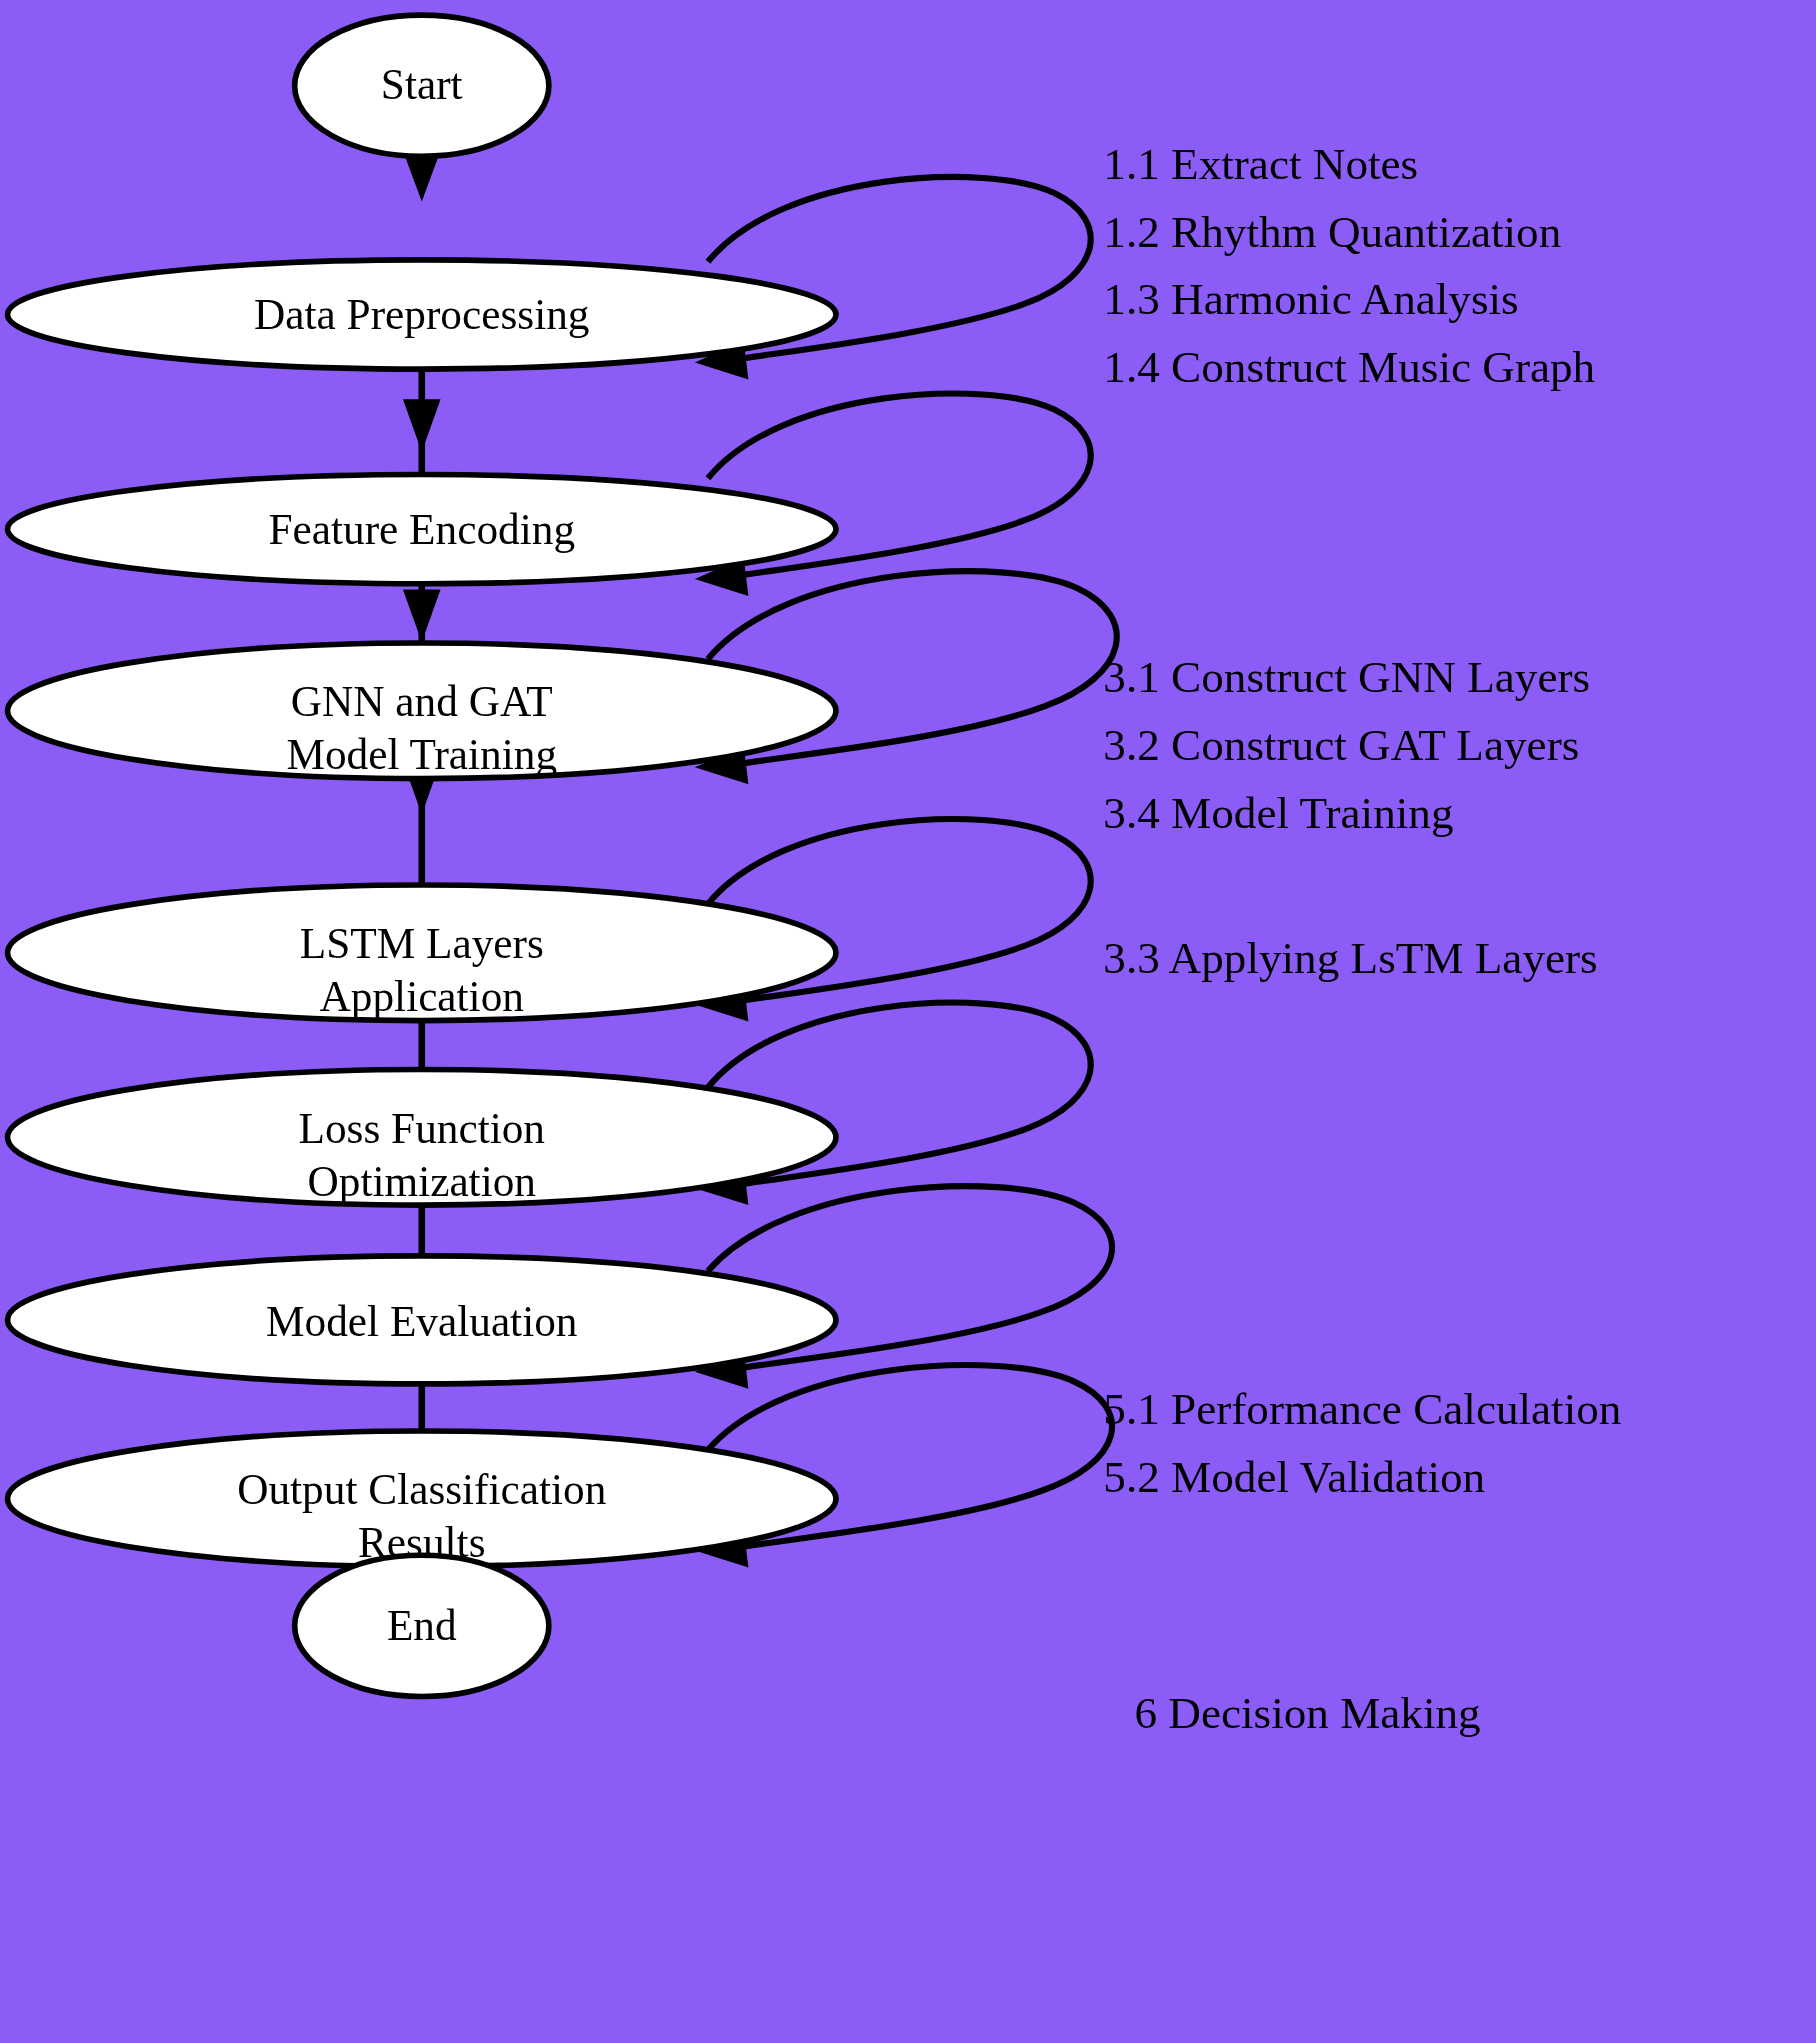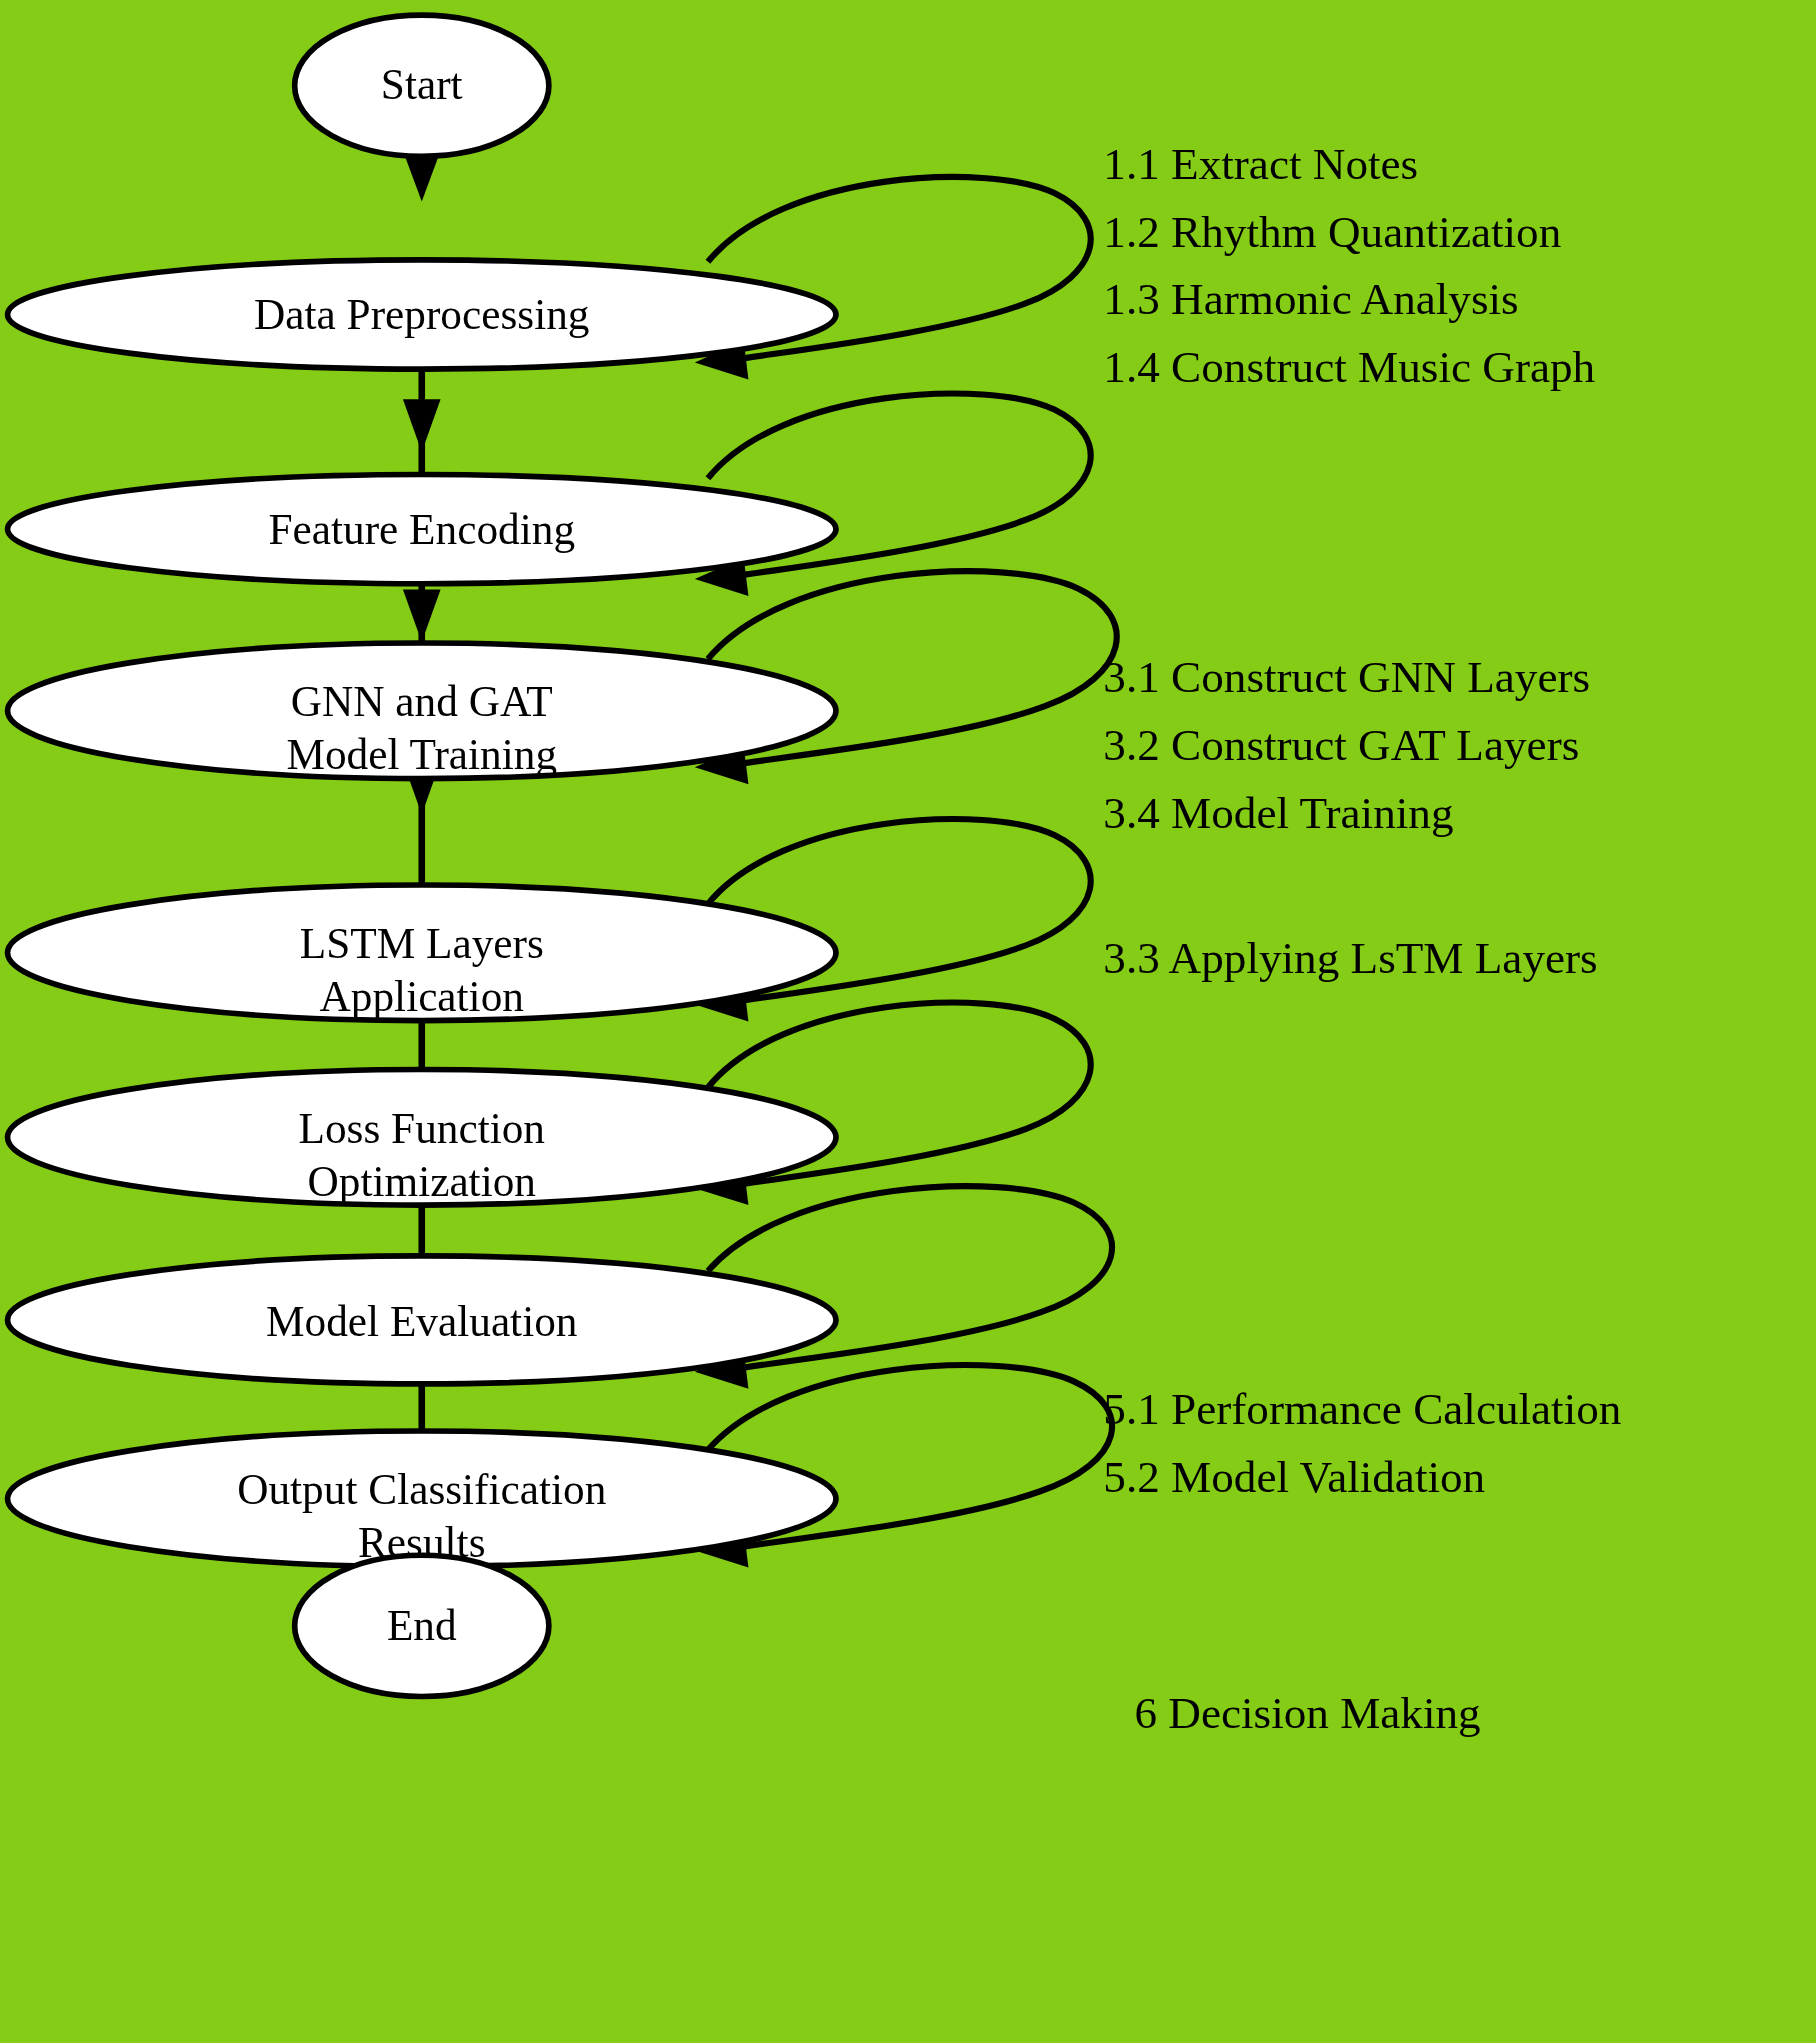--- a/index.html
+++ b/index.html
@@ -10,21 +10,21 @@
   body {
     width: 1816px;
     height: 2043px;
     font-family: "Liberation Serif", "DejaVu Serif", serif;
     overflow: hidden;
   }
   #flow-root {
     position: relative;
     width: 1816px;
     height: 2043px;
-    background: #84cc16;
+    background: #8b5cf6;
   }
   svg#flow-svg {
     position: absolute;
     left: 0;
     top: 0;
     width: 1816px;
     height: 2043px;
     display: block;
   }
   .node-shape {

